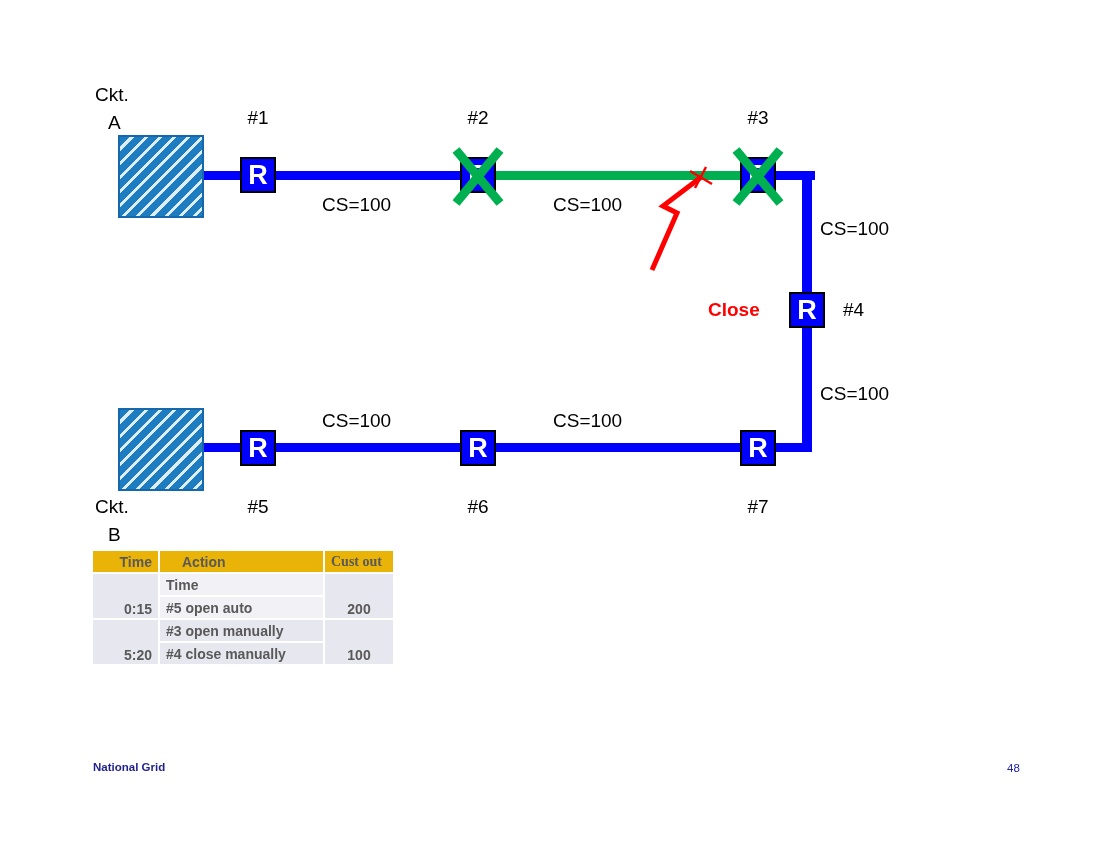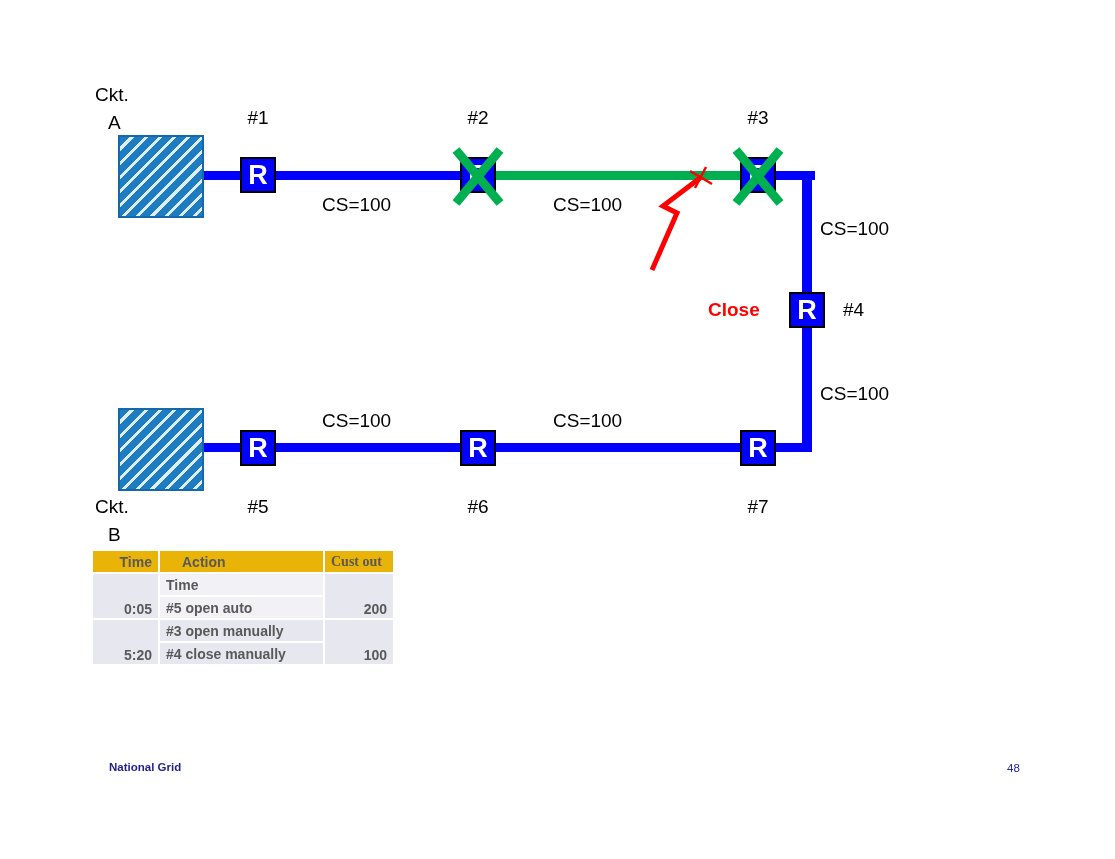--- a/index.html
+++ b/index.html
@@ -44,25 +44,25 @@
     position:absolute;left:91px;top:549px;
     border-collapse:separate;border-spacing:2px;
     font-size:14px;font-weight:bold;color:#595959;
   }
   .ev-table th,.ev-table td{padding:1px 6px;height:19px;}
   .ev-table th{background:#eab308;font-weight:bold;text-align:left;}
   .ev-table th.c-time{width:53px;text-align:right;}
   .ev-table th.c-action{width:135px;padding-left:22px;}
   .ev-table th.c-cust{width:56px;font-family:Liberation Serif, serif;}
   .ev-table td.t-time{background:#E7E7EF;text-align:right;vertical-align:bottom;}
-  .ev-table td.t-cust{background:#E7E7EF;text-align:right;vertical-align:bottom;}
+  .ev-table td.t-cust{background:#E7E7EF;text-align:center;vertical-align:bottom;}
   .ev-table td.t-act {background:#E7E7EF;text-align:left;}
   .ev-table td.t-act.light{background:#F1F1F6;}
   
-  .footer-brand{position:absolute;left:93px;top:761px;font-size:11.5px;font-weight:bold;color:#1F1F8F;margin-left:16px;}
+  .footer-brand{position:absolute;left:93px;top:761px;font-size:11.5px;font-weight:bold;color:#1F1F8F;}
   .page-number{position:absolute;left:1007px;top:762px;font-size:11.5px;color:#2222A2;}
 </style>
 </head>
 <body>
 
 <div class="slide">
 
   <div class="lbl" style="left:95px;top:84px;">Ckt.</div>
   <div class="lbl" style="left:108px;top:112px;">A</div>
   <div class="lbl" style="left:95px;top:496px;">Ckt.</div>
@@ -133,21 +133,21 @@
   </svg>
 
   <table class="ev-table">
     <tbody>
         <tr>
       <th class="c-time">Time</th>
       <th class="c-action">Action</th>
       <th class="c-cust">Cust out</th>
     </tr>
     <tr>
-      <td class="t-time" rowspan="2">0:05</td>
+      <td class="t-time" rowspan="2">0:15</td>
       <td class="t-act light">Time</td>
       <td class="t-cust" rowspan="2">200</td>
     </tr>
     <tr>
       <td class="t-act light">#5 open auto</td>
     </tr>
     <tr>
       <td class="t-time" rowspan="2">5:20</td>
       <td class="t-act">#3 open manually</td>
       <td class="t-cust" rowspan="2">100</td>

